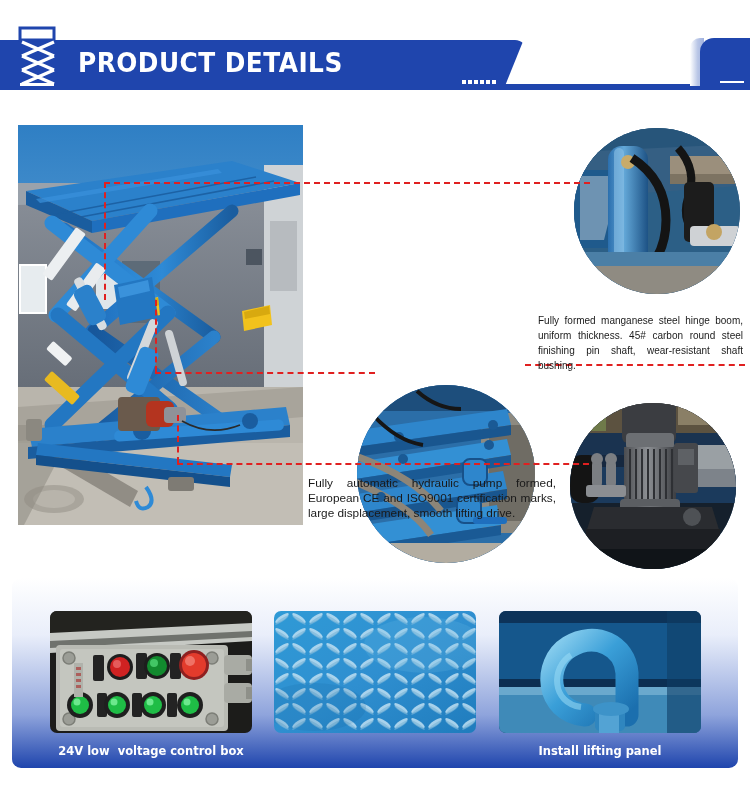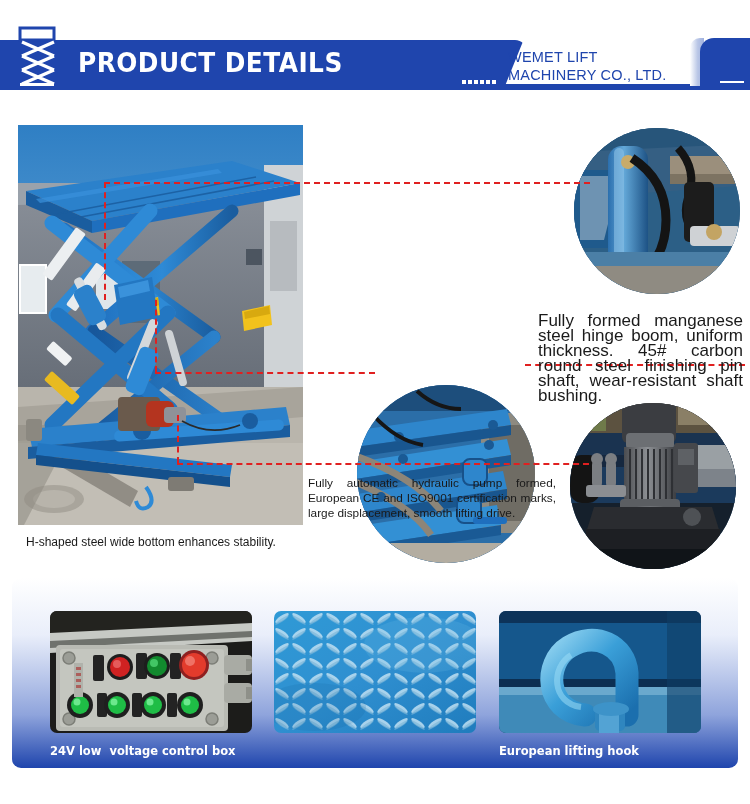--- a/index.html
+++ b/index.html
@@ -94,40 +94,40 @@
     border-left:2px dashed #e02020;
   }
 
   
   .callout {
     position:absolute;
     font-family:"Liberation Sans", sans-serif;
     color:#1a1a1a;
   }
   #callout1 { left:408px; top:75px; width:160px; font-size:11.5px; line-height:14.5px; }
-  #callout2 { left:538px; top:203px; width:205px; font-size:17px; line-height:15px; text-align:justify; }
+  #callout2 { left:538px; top:203px; width:205px; font-size:10px; line-height:15px; text-align:justify; }
   #callout3 { left:308px; top:366px; width:248px; font-size:11.8px; line-height:15px; text-align:justify; }
 
   .main-caption {
     position:absolute; left:26px; top:425px;
     font-size:12px; color:#1a1a1a;
   }
 
   
   #bottom {
     position:absolute; left:12px; top:578px; width:726px; height:190px;
     border-radius:9px; overflow:hidden;
     background:linear-gradient(180deg,#ffffff 0%,#e9eefa 30%,#8fa4dc 72%,#1f45ad 100%);
   }
   .thumb-row { position:absolute; left:0; top:0; width:726px; height:190px; }
   .thumb { position:absolute; top:33px; width:202px; height:122px; border-radius:7px; overflow:hidden; }
   #thumb1 { left:38px; }  #thumb2 { left:262px; } #thumb3 { left:487px; }
   .thumb svg { display:block; width:202px; height:122px; }
   .thumb-cap {
-    position:absolute; top:166px; width:202px; text-align:left;
+    position:absolute; top:166px; width:202px; text-align:center;
     font-family:"DejaVu Sans", sans-serif;
     font-weight:bold; font-size:11.5px; color:#ffffff;
     white-space:pre;
   }
   #cap1 { left:38px; }  #cap2 { left:262px; } #cap3 { left:487px; }
 </style>
 </head>
 <body>
 
 <div id="page">
@@ -154,24 +154,20 @@
       <i></i>
         <i></i>
         <i></i>
         <i></i>
         <i></i>
         <i></i>
     </div>
 
     <div class="hdr-wedge"></div>
 
-    <div class="hdr-company">
-      <div>WEMET LIFT</div>
-      <div>MACHINERY CO., LTD.</div>
-    </div>
     <div class="hdr-underline"></div>
 
     <div class="hdr-corner-light"></div>
     <div class="hdr-corner"></div>
     <div class="hdr-corner-tick"></div>
 
     <div class="hdr-rule"></div>
   </div>
 
   <div id="main">
@@ -420,21 +416,20 @@
     <div class="dash-v" style="left:155px; top:190px; height:72px;"></div>
     <div class="dash-h" style="left:155px; top:262px; width:220px;"></div>
     <div class="dash-h" style="left:525px; top:254px; width:220px;"></div>
 
     <div class="dash-v" style="left:177px; top:305px; height:48px;"></div>
     <div class="dash-h" style="left:177px; top:353px; width:412px;"></div>
 
     <div class="callout" id="callout2">Fully formed manganese steel hinge boom, uniform thickness. 45# carbon round steel finishing pin shaft, wear-resistant shaft bushing.</div>
     <div class="callout" id="callout3">Fully automatic hydraulic pump formed, European CE and ISO9001 certification marks, large displacement, smooth lifting drive.</div>
 
-    <div class="main-caption">H-shaped steel wide bottom enhances stability.</div>
   </div>
 
   <div id="bottom">
     <div class="thumb-row">
 
       <div class="thumb" id="thumb1">
         <svg viewBox="0 0 202 122" preserveAspectRatio="none">
           <rect x="0" y="0" width="202" height="122" fill="#1c1c1a"></rect>
           <polygon points="0,0 202,0 202,18 0,28" fill="#23231f"></polygon>
           <polygon points="0,22 202,12 202,30 0,42" fill="#c6c9c4"></polygon>
@@ -543,17 +538,17 @@
           <rect x="168" y="0" width="34" height="122" fill="#0f3d66" opacity="0.6"></rect>
           <path d="M86,104 C46,100 44,52 70,36 C96,20 126,34 128,62 L128,104" stroke="url(#hookG)" stroke-width="23" fill="none" stroke-linecap="round"></path>
           <path d="M82,96 C52,92 52,56 72,44" stroke="#9bdcf6" stroke-width="6" fill="none" opacity="0.55"></path>
           <rect x="96" y="94" width="30" height="26" rx="5" fill="#2f86bf"></rect>
           <rect x="100" y="100" width="20" height="22" fill="#53a3d4"></rect>
           <ellipse cx="112" cy="98" rx="18" ry="7" fill="#3d93c9"></ellipse>
         </svg>
       </div>
 
       <div class="thumb-cap" id="cap1">24V low  voltage control box</div>
-      <div class="thumb-cap" id="cap3">European lifting hook</div>
+      <div class="thumb-cap" id="cap3">Install lifting panel</div>
     </div>
   </div>
 
 </div>
 
 </body></html>

